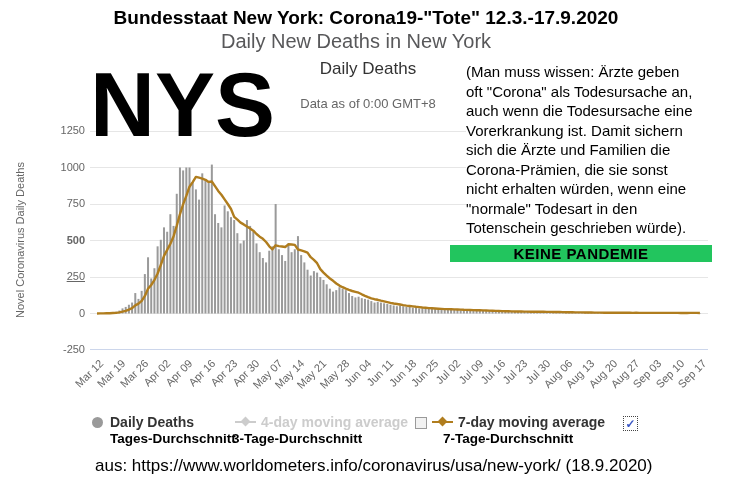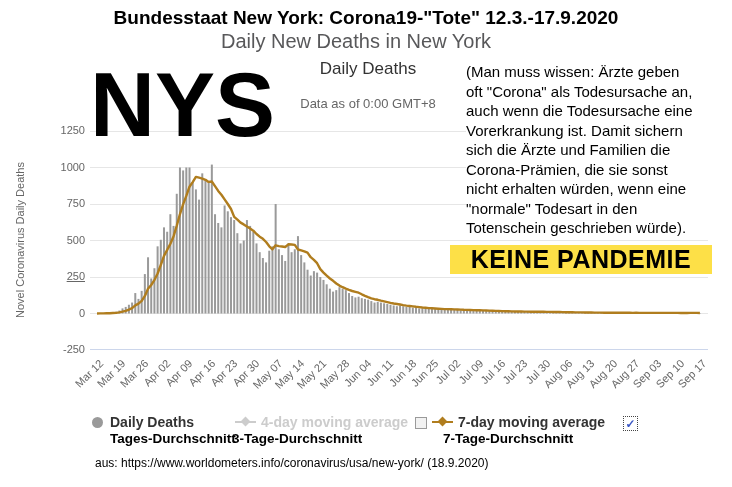--- a/index.html
+++ b/index.html
@@ -32,22 +32,22 @@
 
   #x-tick-labels { position:absolute; left:0; top:0; width:732px; height:487px; pointer-events:none; }
   .xtick { position:absolute; top:357px; width:100px; text-align:right; font-size:11px; color:#666;
            white-space:nowrap; transform-origin:100% 0; transform:rotate(-45deg); }
 
   .nys { position:absolute; left:90px; top:60px; font-size:90px; line-height:1;
          font-weight:900; color:#000; letter-spacing:0px; }
 
   .annotation { position:absolute; left:466px; top:62px; width:266px; background:#fff;
                 font-size:15px; line-height:19.5px; color:#000; white-space:pre-line; }
-  .claim { position:absolute; left:450px; top:245px; width:262px; background:#fde047; text-align:center;
-           font-size:25px; font-weight:bold; color:#000; letter-spacing:0.5px; }
+  .claim { position:absolute; left:450px; top:245px; width:262px; background:#22c55e; text-align:center;
+           font-size:15px; font-weight:bold; color:#000; letter-spacing:0.5px; }
 
   .legend-item { position:absolute; display:flex; align-items:center; height:18px; }
   .li-daily { left:92px; top:413px; }
   .li-ma3 { left:235px; top:413px; }
   .li-ma7 { left:432px; top:413px; }
   .circle { width:11px; height:11px; border-radius:50%; margin-right:7px; display:inline-block; }
   .marker { position:relative; width:21px; height:16px; display:inline-block; margin-right:5px; }
   .mline { position:absolute; top:7px; left:0; width:21px; height:2px; }
   .mdot  { position:absolute; top:4px; left:7px; width:7px; height:7px; transform:rotate(45deg); }
   .ll { font-size:14px; font-weight:bold; }
@@ -55,40 +55,40 @@
   .ll.light { color:#ccc; }
   .cb { position:absolute; left:415px; top:417px; width:12px; height:12px;
         border:1px solid #9a9a9a; background:#f2f2f2; }
   .cb-blue { position:absolute; left:623px; top:416px; width:15px; height:15px;
              border:1px dotted #444; background:#fff; display:flex; align-items:center;
              justify-content:center; font-size:12px; font-weight:bold; }
 
   .legend-de { position:absolute; top:431px; font-size:13.5px; font-weight:bold; color:#000; white-space:nowrap; }
   .de1 { left:110px; } .de2 { left:232px; } .de3 { left:443px; }
 
-  .footer { position:absolute; left:95px; top:456px; font-size:12px; color:#000; }
+  .footer { position:absolute; left:95px; top:456px; font-size:17px; color:#000; }
 </style>
 </head>
 <body>
 
 <div class="canvas">
 
   <div class="title">Bundesstaat New York: Corona19-"Tote" 12.3.-17.9.2020</div>
   <div class="subtitle">Daily New Deaths in New York</div>
 
   <div class="ctitle">Daily Deaths</div>
   <div class="csub1">Deaths per Day</div>
   <div class="csub2">Data as of 0:00 GMT+8</div>
 
   <div class="ytitle">Novel Coronavirus Daily Deaths</div>
   <div id="y-tick-labels">
       <div class="ytick" style="top: 124px;">1250</div>
       <div class="ytick" style="top: 160.5px;">1000</div>
       <div class="ytick" style="top: 197px;">750</div>
-      <div class="ytick" style="top: 233.5px;">500</div>
+      <div class="ytick" style="top: 233.5px; font-weight: bold;">500</div>
       <div class="ytick" style="top: 270px; text-decoration: underline;">250</div>
       <div class="ytick" style="top: 306.5px;">0</div>
       <div class="ytick" style="top: 343px;">-250</div>
     </div>
 
   <div id="plot">
       <div class="gridline" style="top: 203px; background: rgb(230, 230, 230);"></div>
       <div class="gridline" style="top: 166.5px; background: rgb(230, 230, 230);"></div>
       <div class="gridline" style="top: 130px; background: rgb(230, 230, 230);"></div>
       <div class="gridline" style="top: 93.5px; background: rgb(230, 230, 230);"></div>

